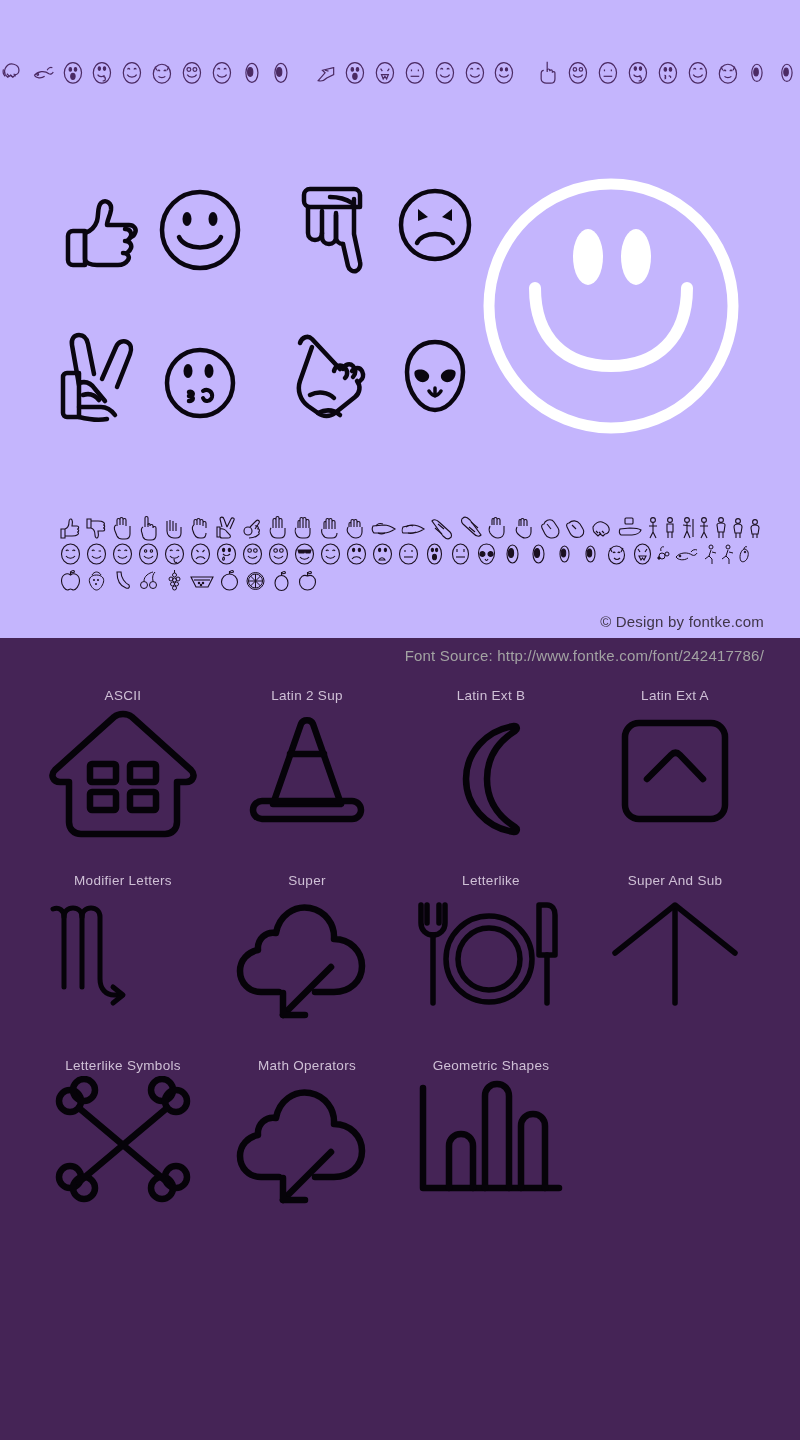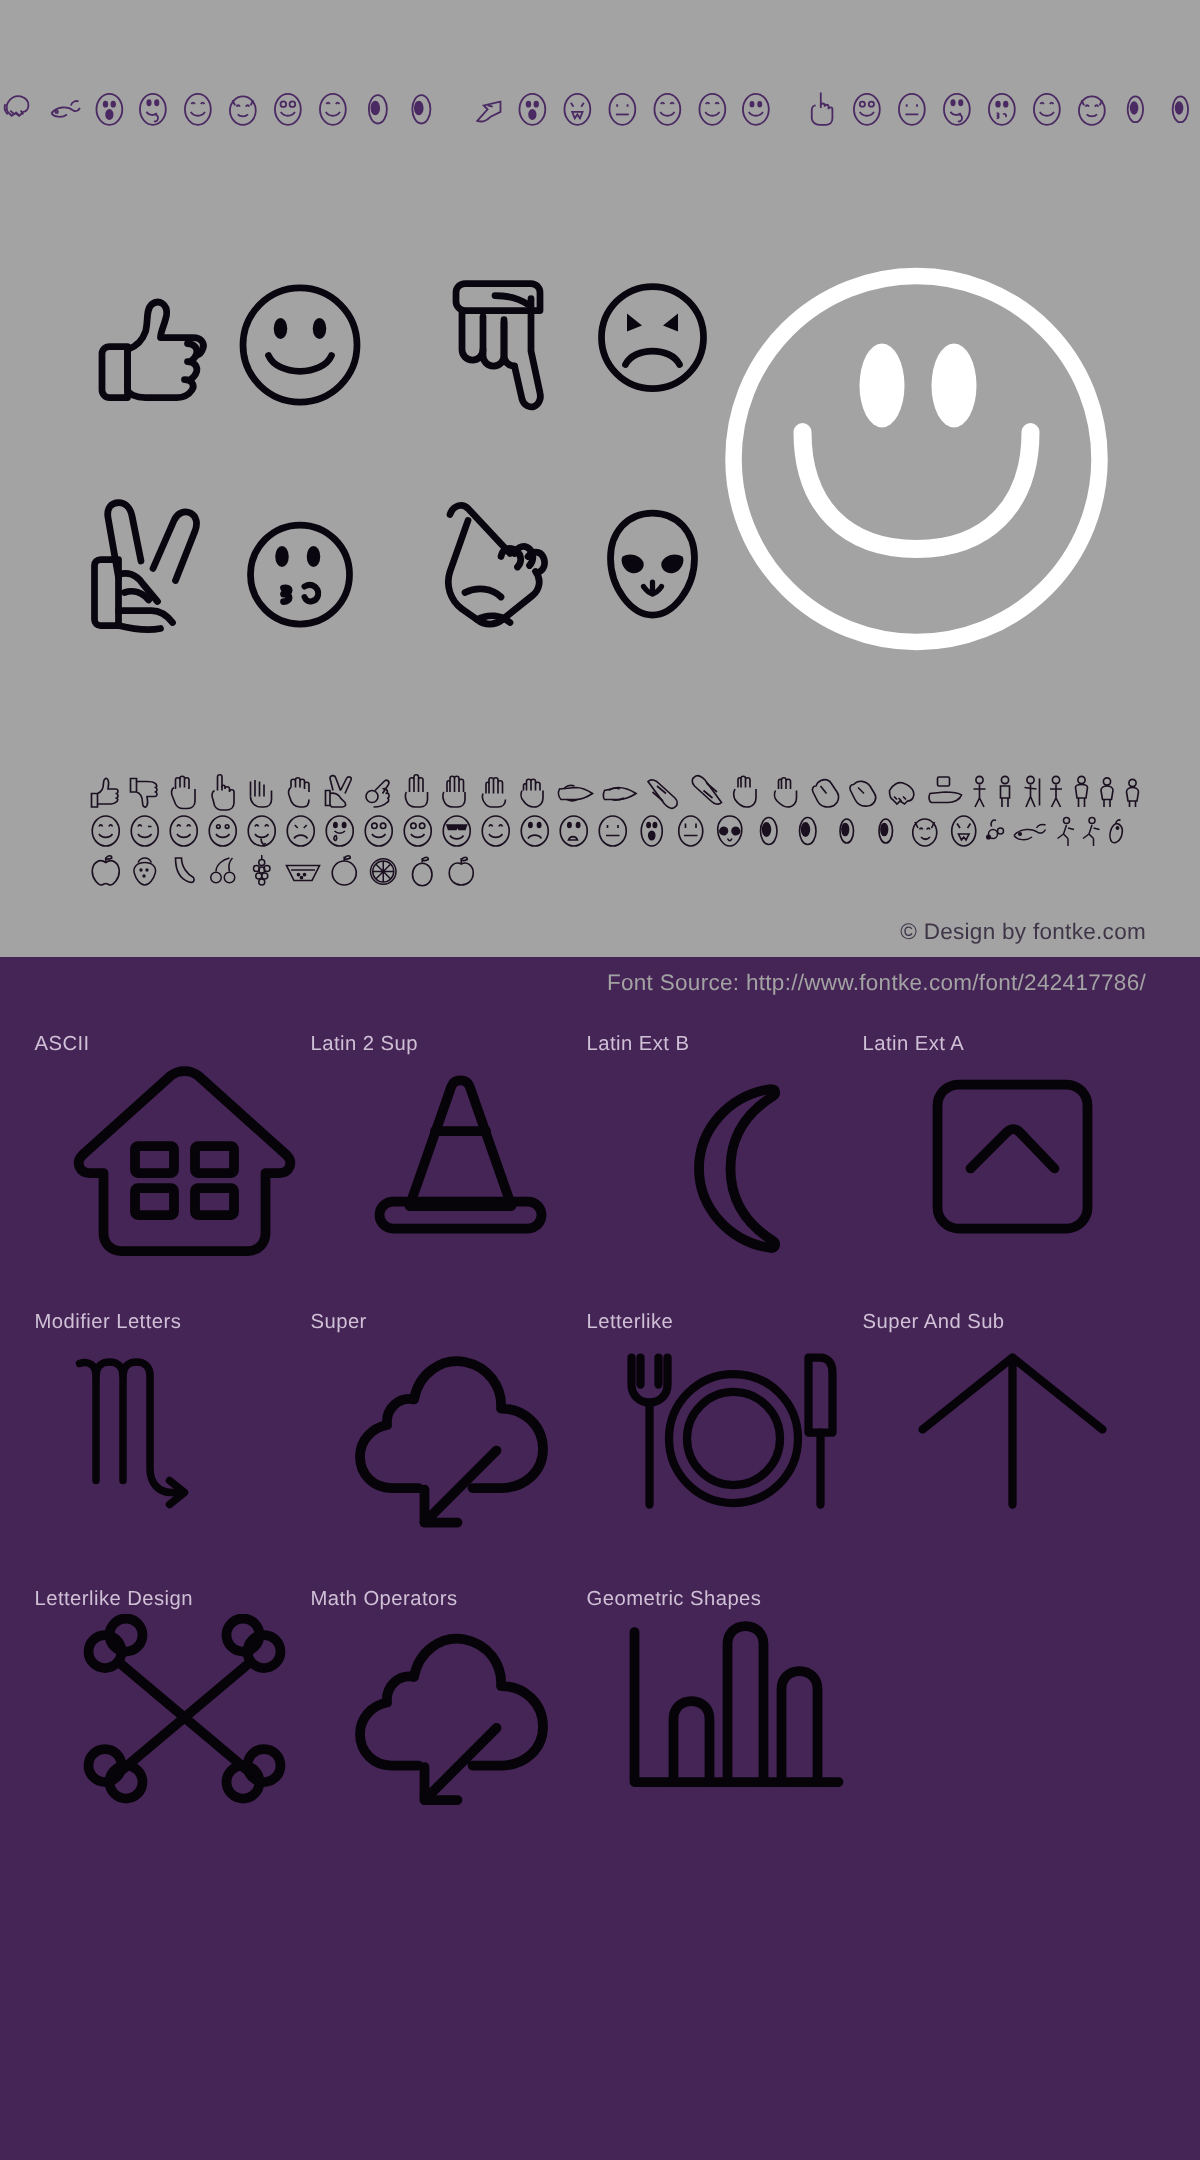--- a/index.html
+++ b/index.html
@@ -7,21 +7,21 @@
     width: 800px; height: 1440px;
     font-family: "Liberation Sans", sans-serif;
     overflow: hidden;
   }
   body { background: #452456; }
 
   
   .light-panel {
     position: absolute; left: 0; top: 0;
     width: 800px; height: 638px;
-    background: #a3a3a3;
+    background: #c4b5fd;
     overflow: hidden;
   }
 
   
   .title-row {
     position: absolute; left: 0; top: 48px;
     width: 800px; height: 48px;
     display: flex; align-items: center; justify-content: center;
     gap: 4px;
   }
@@ -100,21 +100,21 @@
     position: absolute; top: 0;
     width: 200px; height: 185px;
   }
   .cellbox:nth-child(1) { left: 23px; }
   .cellbox:nth-child(2) { left: 207px; }
   .cellbox:nth-child(3) { left: 391px; }
   .cellbox:nth-child(4) { left: 575px; }
 
   .cell-label {
     position: absolute; top: 8px; left: 0;
-    width: 200px; 
+    width: 200px; text-align: center;
     font-size: 13.5px;
     color: #cfc0d6;
     letter-spacing: .3px;
     white-space: nowrap;
   }
   .cell-art {
     position: absolute; top: 26px; left: 20px;
     width: 160px; height: 150px;
   }
   .cell-art svg { display: block; width: 100%; height: 100%; }
@@ -996,21 +996,21 @@
             <path d="M80 112V16"></path>
             <path d="M20 62L80 14l60 48"></path>
           </g>
             </svg>
         </div>
       </div>
     </div>
 
     <div class="grid-row">
       <div class="cellbox">
-        <div class="cell-label">Letterlike Design</div>
+        <div class="cell-label">Letterlike Symbols</div>
         <div class="cell-art">
           <svg viewBox="0 0 160 150">
               <g fill="none" stroke="#060309" stroke-width="6.5" stroke-linejoin="round" stroke-linecap="round">
             <circle cx="27" cy="25" r="11"></circle>
                 <circle cx="41" cy="14" r="11"></circle>
             <circle cx="119" cy="14" r="11"></circle>
                 <circle cx="133" cy="25" r="11"></circle>
             <circle cx="27" cy="101" r="11"></circle>
                 <circle cx="41" cy="112" r="11"></circle>
             <circle cx="119" cy="112" r="11"></circle>

